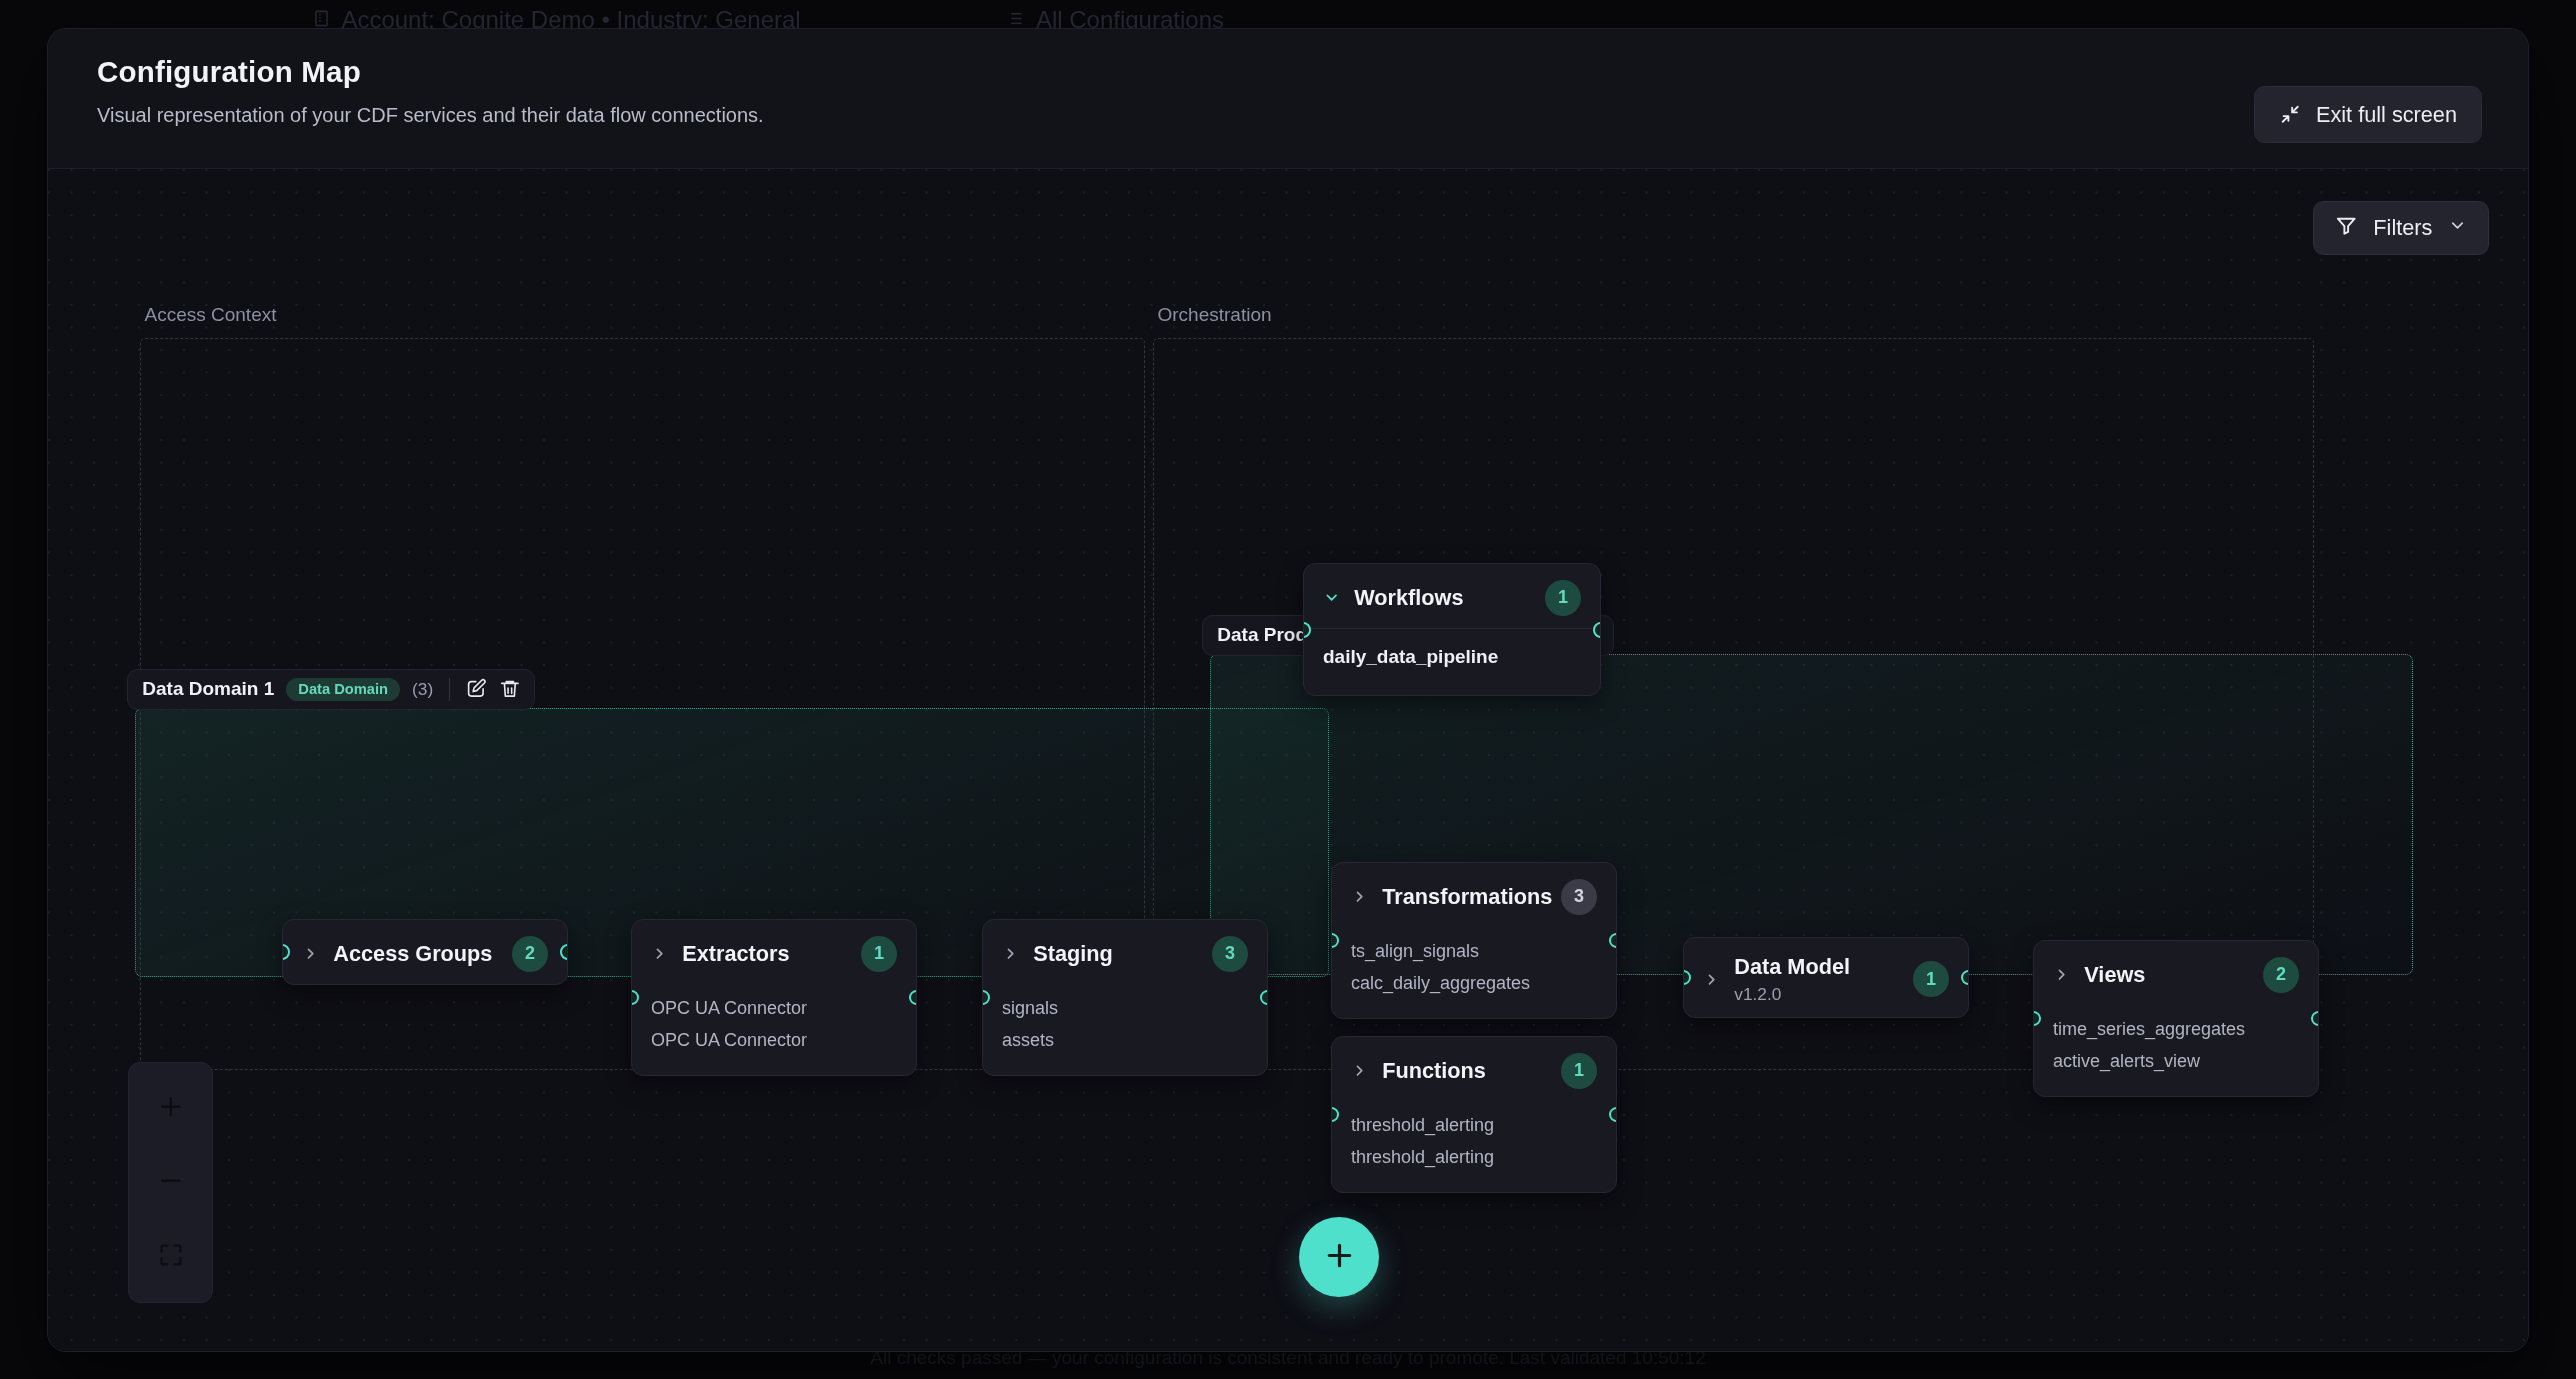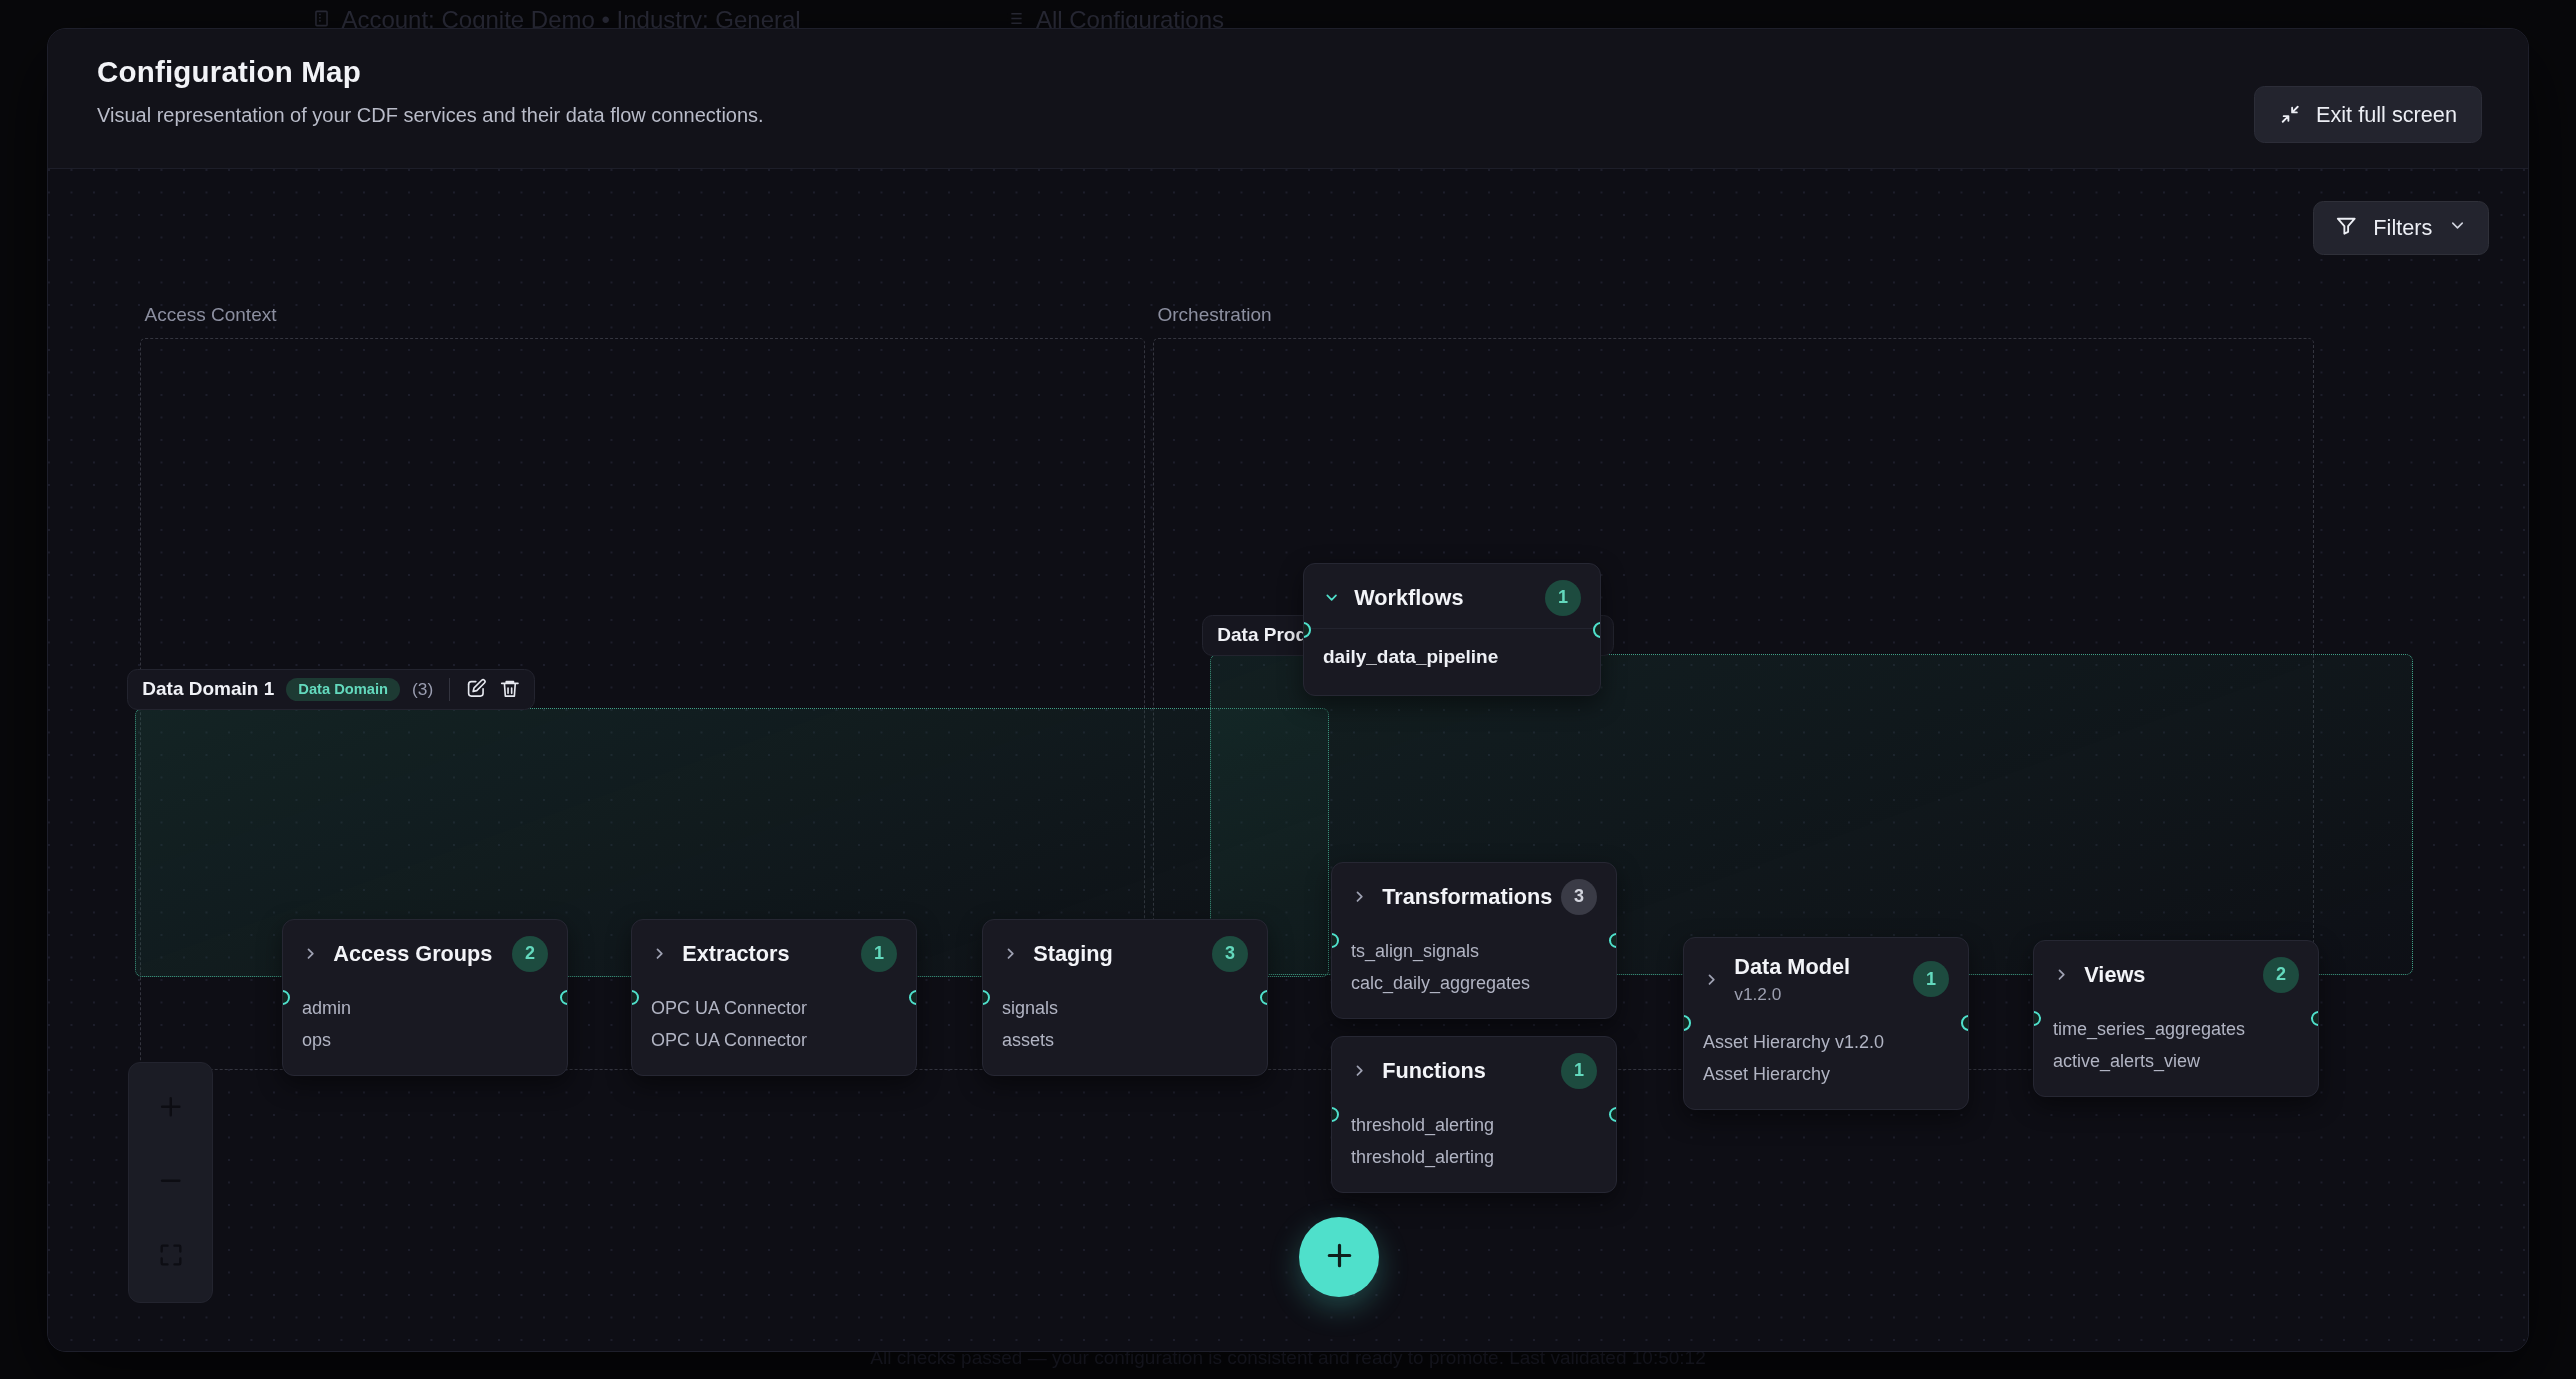--- a/index.html
+++ b/index.html
@@ -340,24 +340,20 @@
         <span class="node-chev">
           <svg width="17.3" height="17.3" viewBox="0 0 24 24" fill="none" stroke="#9ea1b2" stroke-width="2.4" stroke-linecap="round" stroke-linejoin="round">
               <path d="M9 6l6 6-6 6"></path>
             </svg>
         </span>
         <div class="node-titles">
           <div class="node-title">Access Groups</div>
         </div>
         <span class="node-badge">2</span>
       </div>
-      <div class="node-body">
-        <div class="node-item">admin</div>
-        <div class="node-item">ops</div>
-      </div>
       <span class="port left"></span>
       <span class="port right"></span>
     </div>
 
     <div class="node" id="node-extractors">
       <div class="node-head">
         <span class="node-chev">
           <svg width="17.3" height="17.3" viewBox="0 0 24 24" fill="none" stroke="#9ea1b2" stroke-width="2.4" stroke-linecap="round" stroke-linejoin="round">
               <path d="M9 6l6 6-6 6"></path>
             </svg>
@@ -440,24 +436,20 @@
         <span class="node-chev">
           <svg width="17.3" height="17.3" viewBox="0 0 24 24" fill="none" stroke="#9ea1b2" stroke-width="2.4" stroke-linecap="round" stroke-linejoin="round">
               <path d="M9 6l6 6-6 6"></path>
             </svg>
         </span>
         <div class="node-titles">
           <div class="node-title">Data Model</div>
           <div class="node-sub">v1.2.0</div>
         </div>
         <span class="node-badge">1</span>
-      </div>
-      <div class="node-body">
-        <div class="node-item">Asset Hierarchy v1.2.0</div>
-        <div class="node-item">Asset Hierarchy</div>
       </div>
       <span class="port left"></span>
       <span class="port right"></span>
     </div>
 
     <div class="node" id="node-views">
       <div class="node-head">
         <span class="node-chev">
           <svg width="17.3" height="17.3" viewBox="0 0 24 24" fill="none" stroke="#9ea1b2" stroke-width="2.4" stroke-linecap="round" stroke-linejoin="round">
               <path d="M9 6l6 6-6 6"></path>

